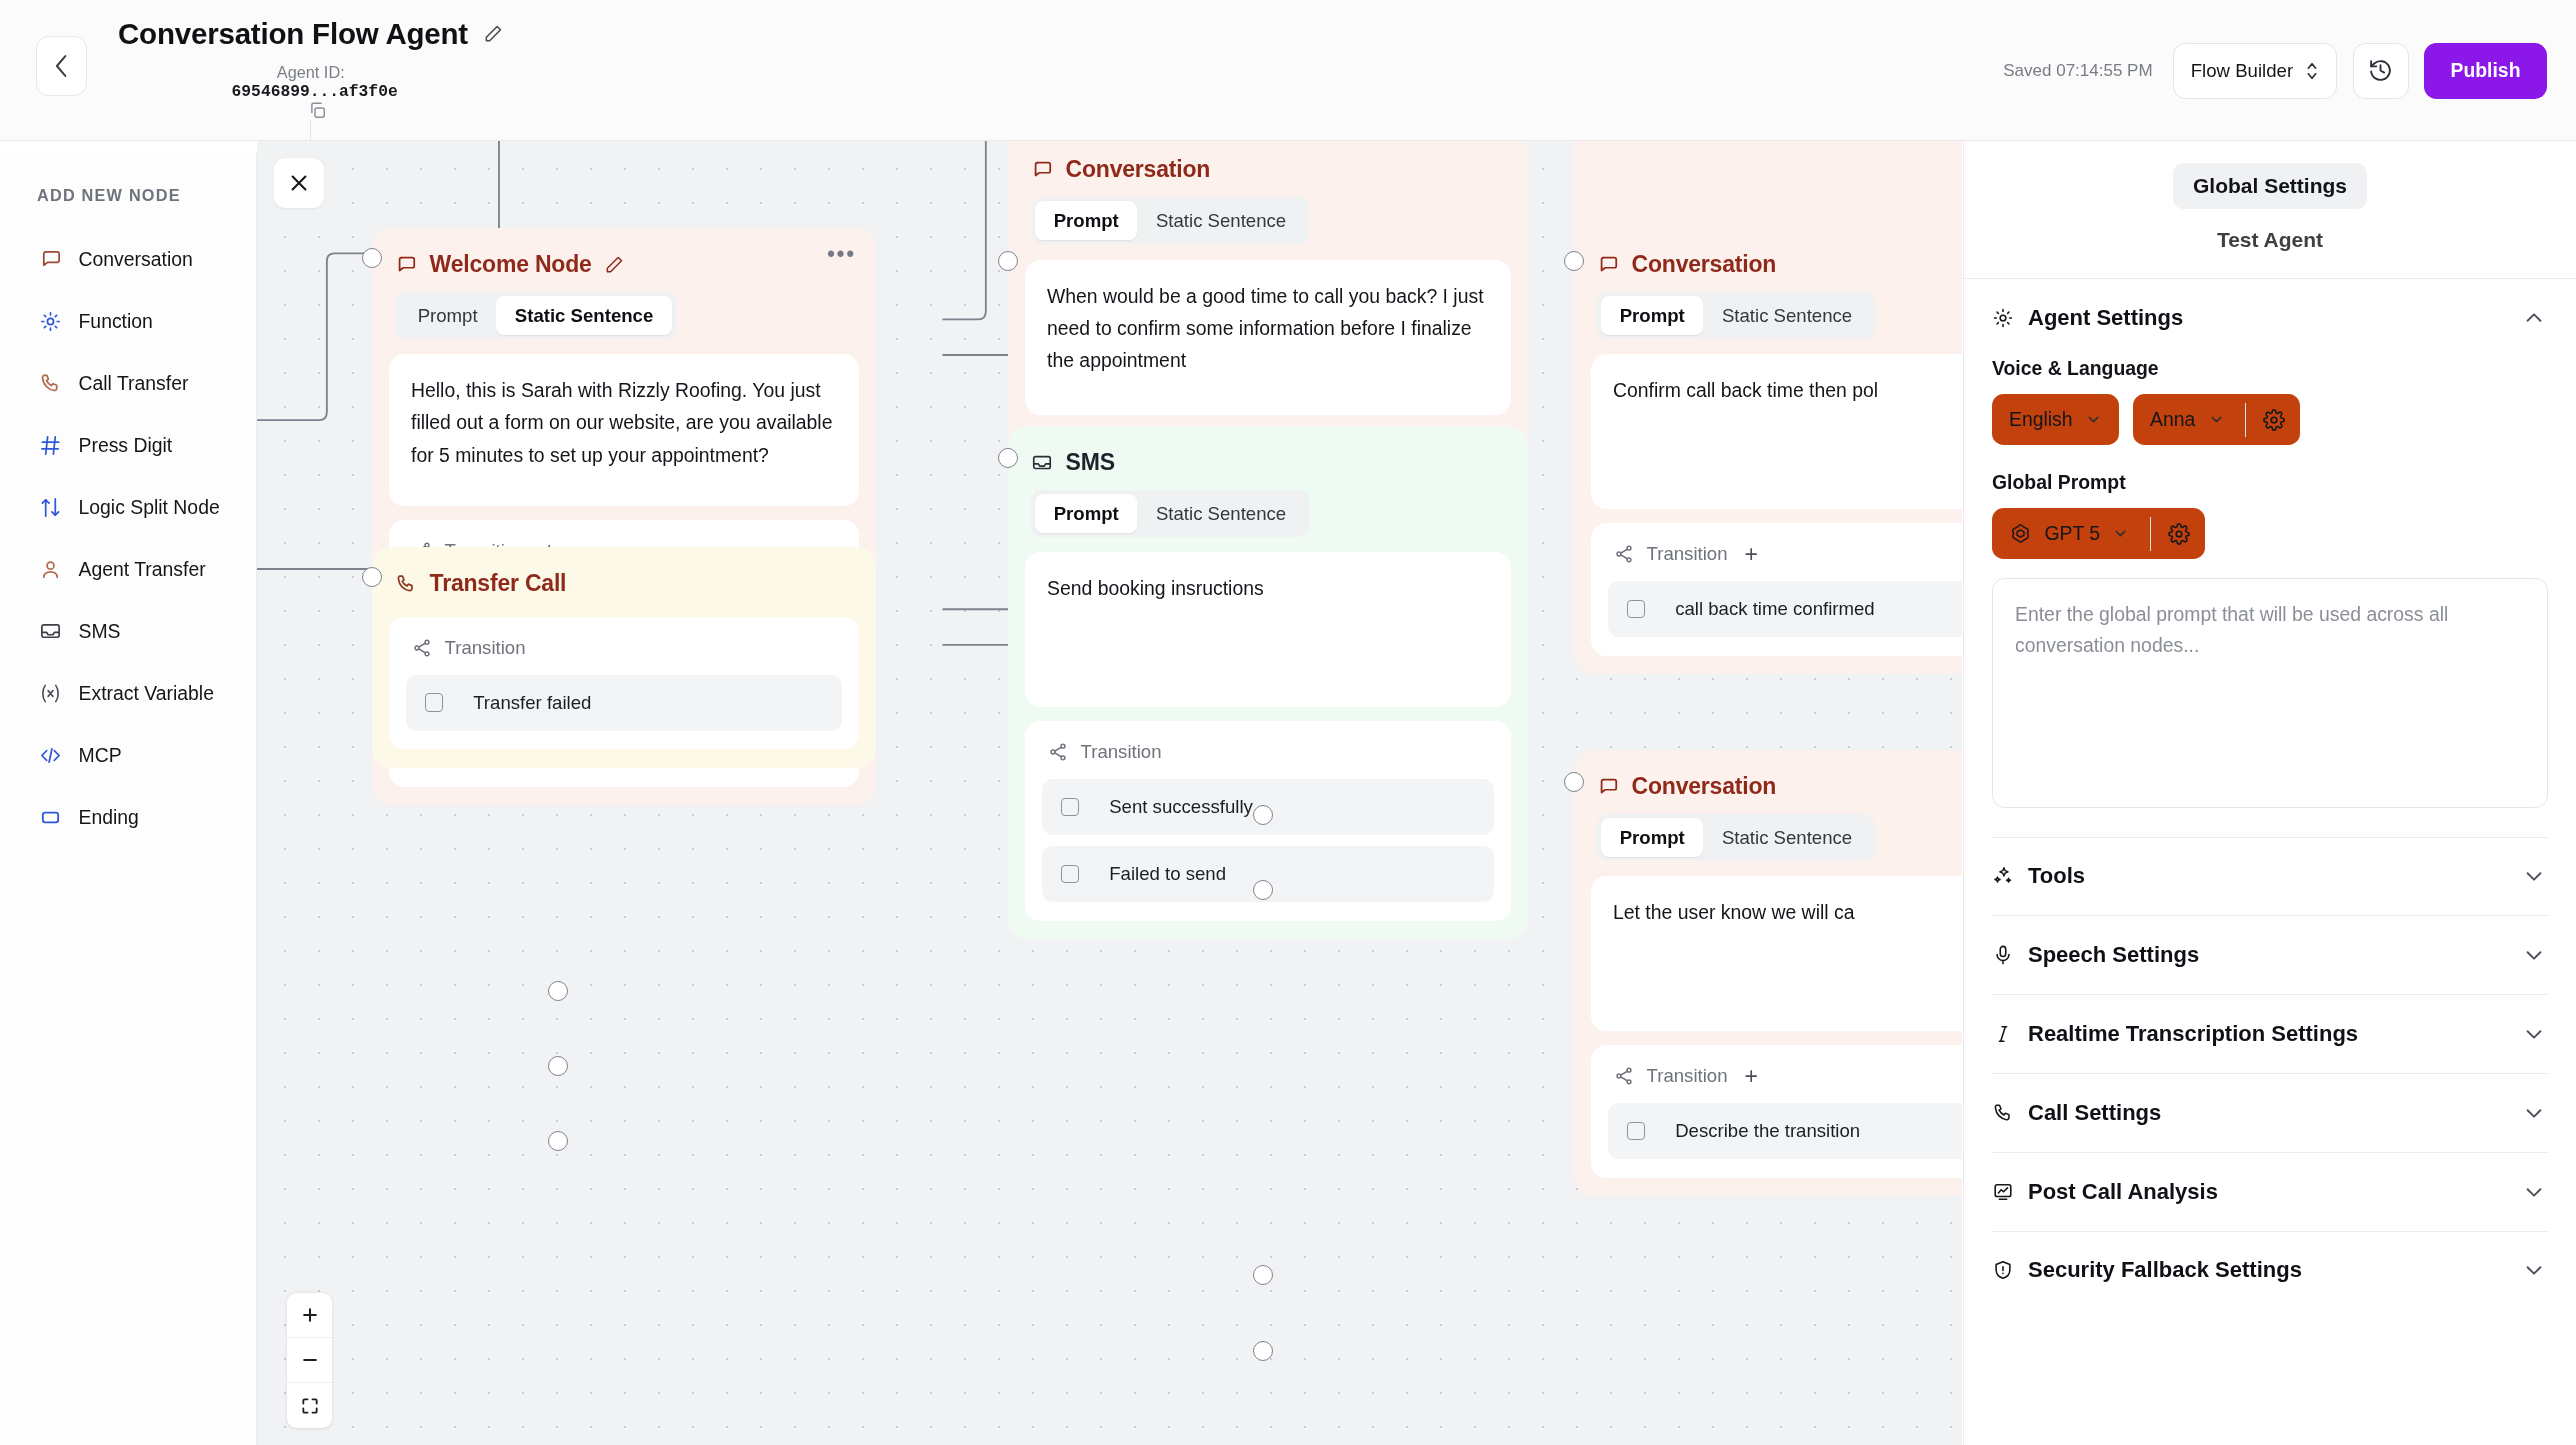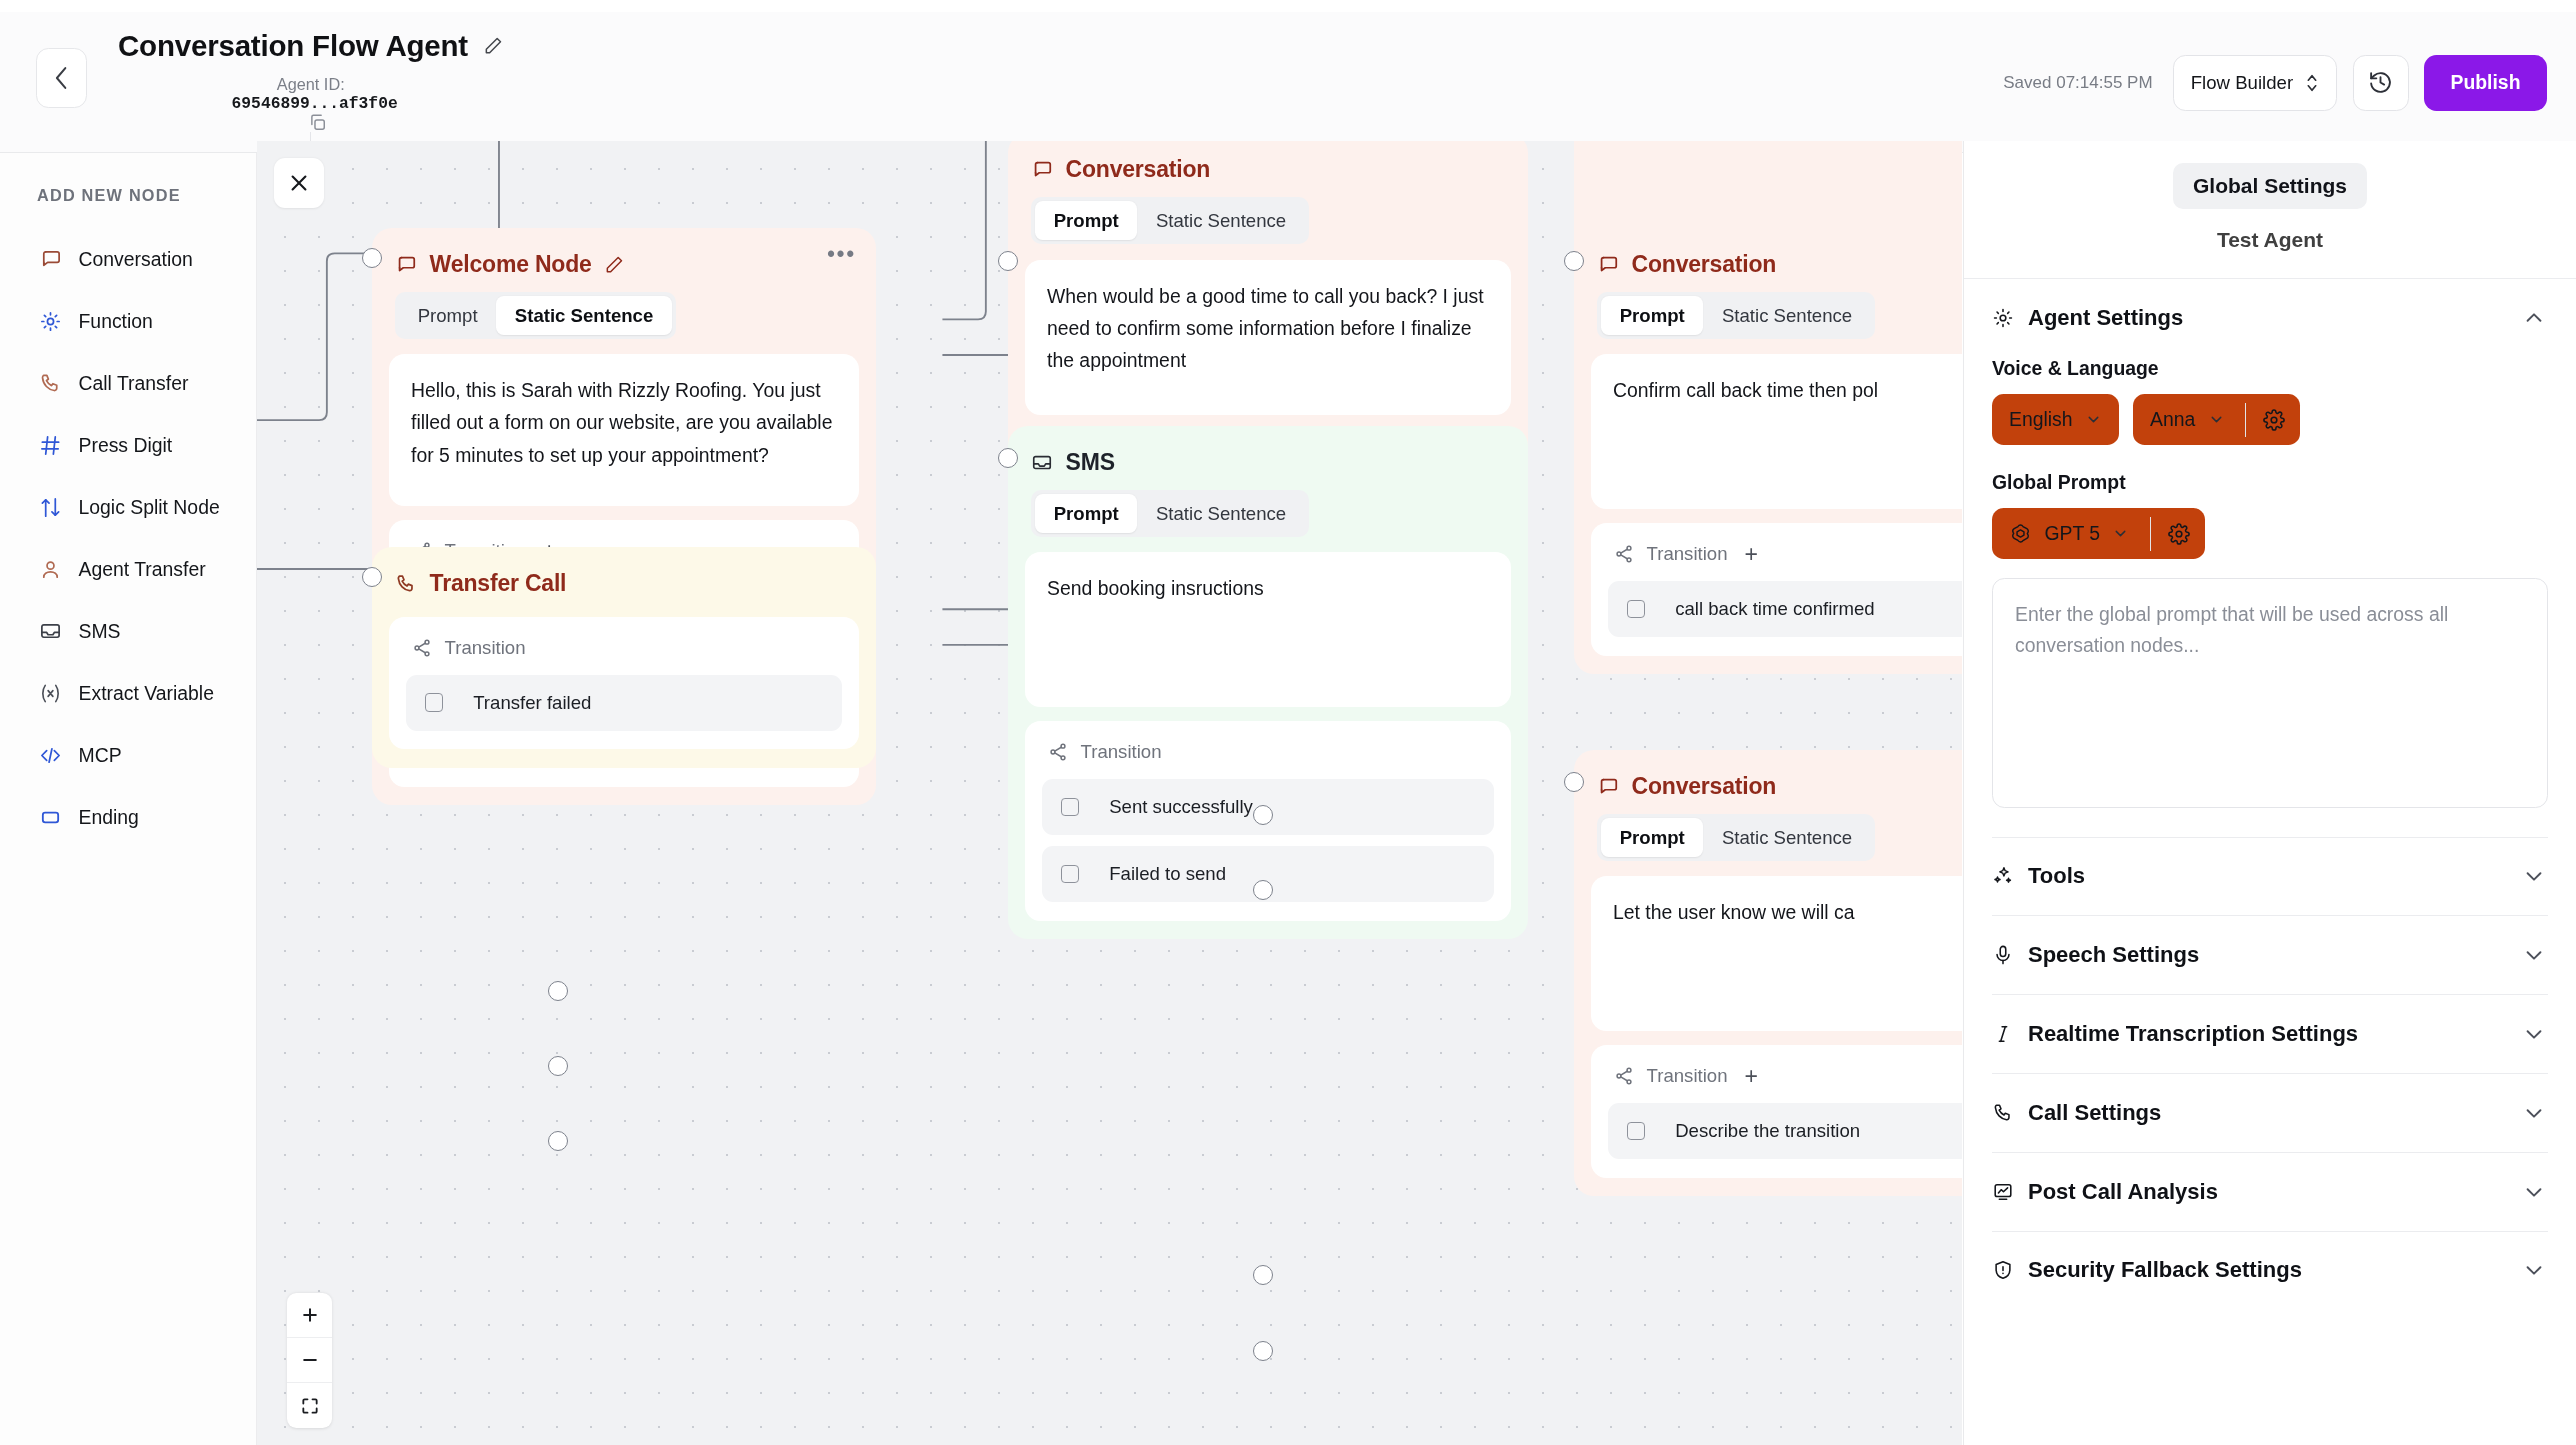--- a/index.html
+++ b/index.html
@@ -6,21 +6,21 @@
   html, body {
     width: 2576px; height: 1445px;
     font-family: "Liberation Sans", sans-serif;
     background: #ffffff;
     overflow: hidden;
     -webkit-font-smoothing: antialiased;
   }
 
   
   .topbar {
-    position: absolute; left: 0; top: 12px; width: 2576px; height: 141px;
+    position: absolute; left: 0; top: 0; width: 2576px; height: 141px;
     background: #fbfbfc;
     border-bottom: 0.8px solid #e9eaec;
     display: flex; align-items: center;
   }
   .back-btn {
     position: absolute; left: 36px; top: 36px;
     width: 51px; height: 60px; border-radius: 12.4px;
     border: 0.8px solid #e6e7ea; background: #fff;
     display: flex; align-items: center; justify-content: center;
     color: #3a3d44;

